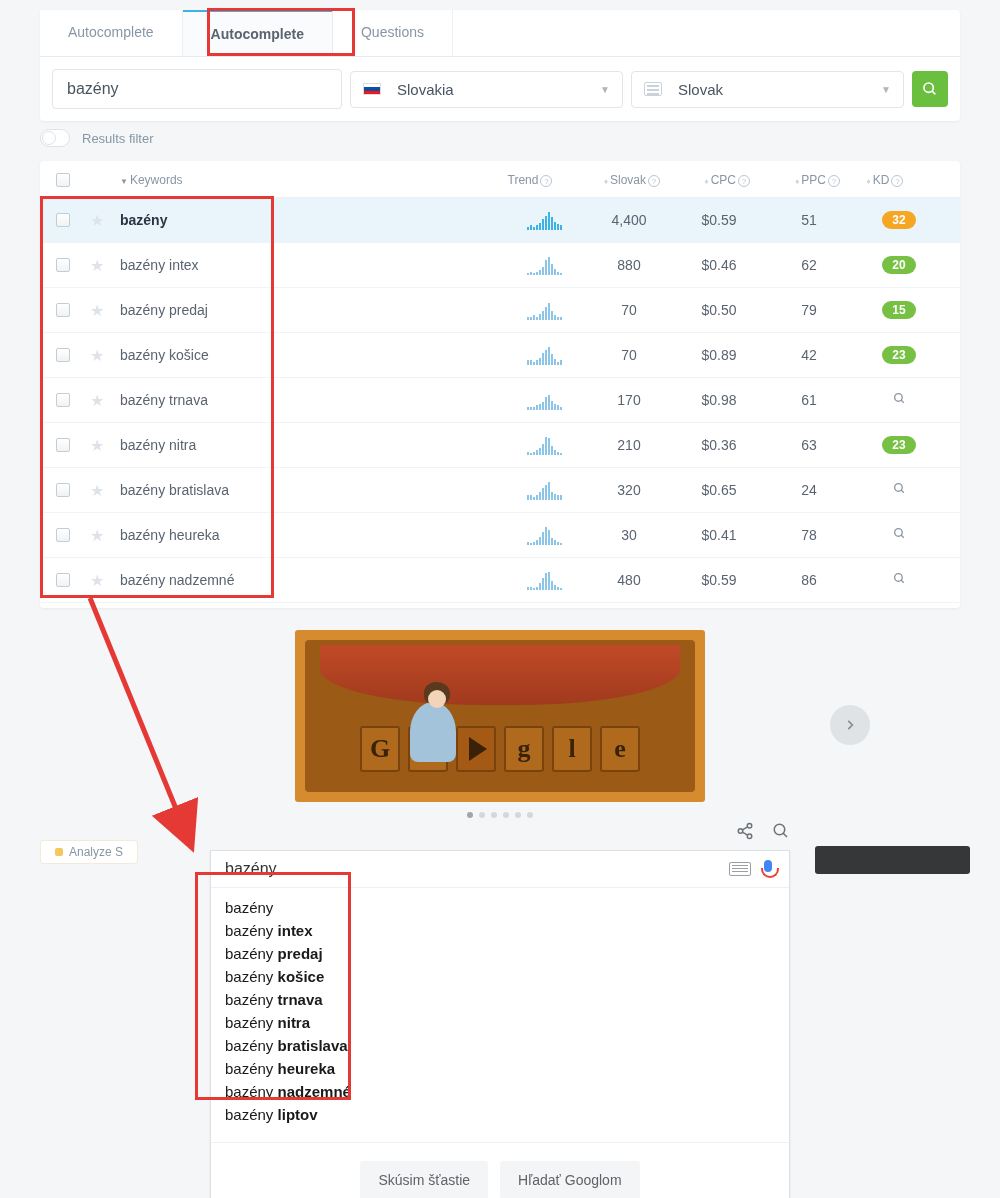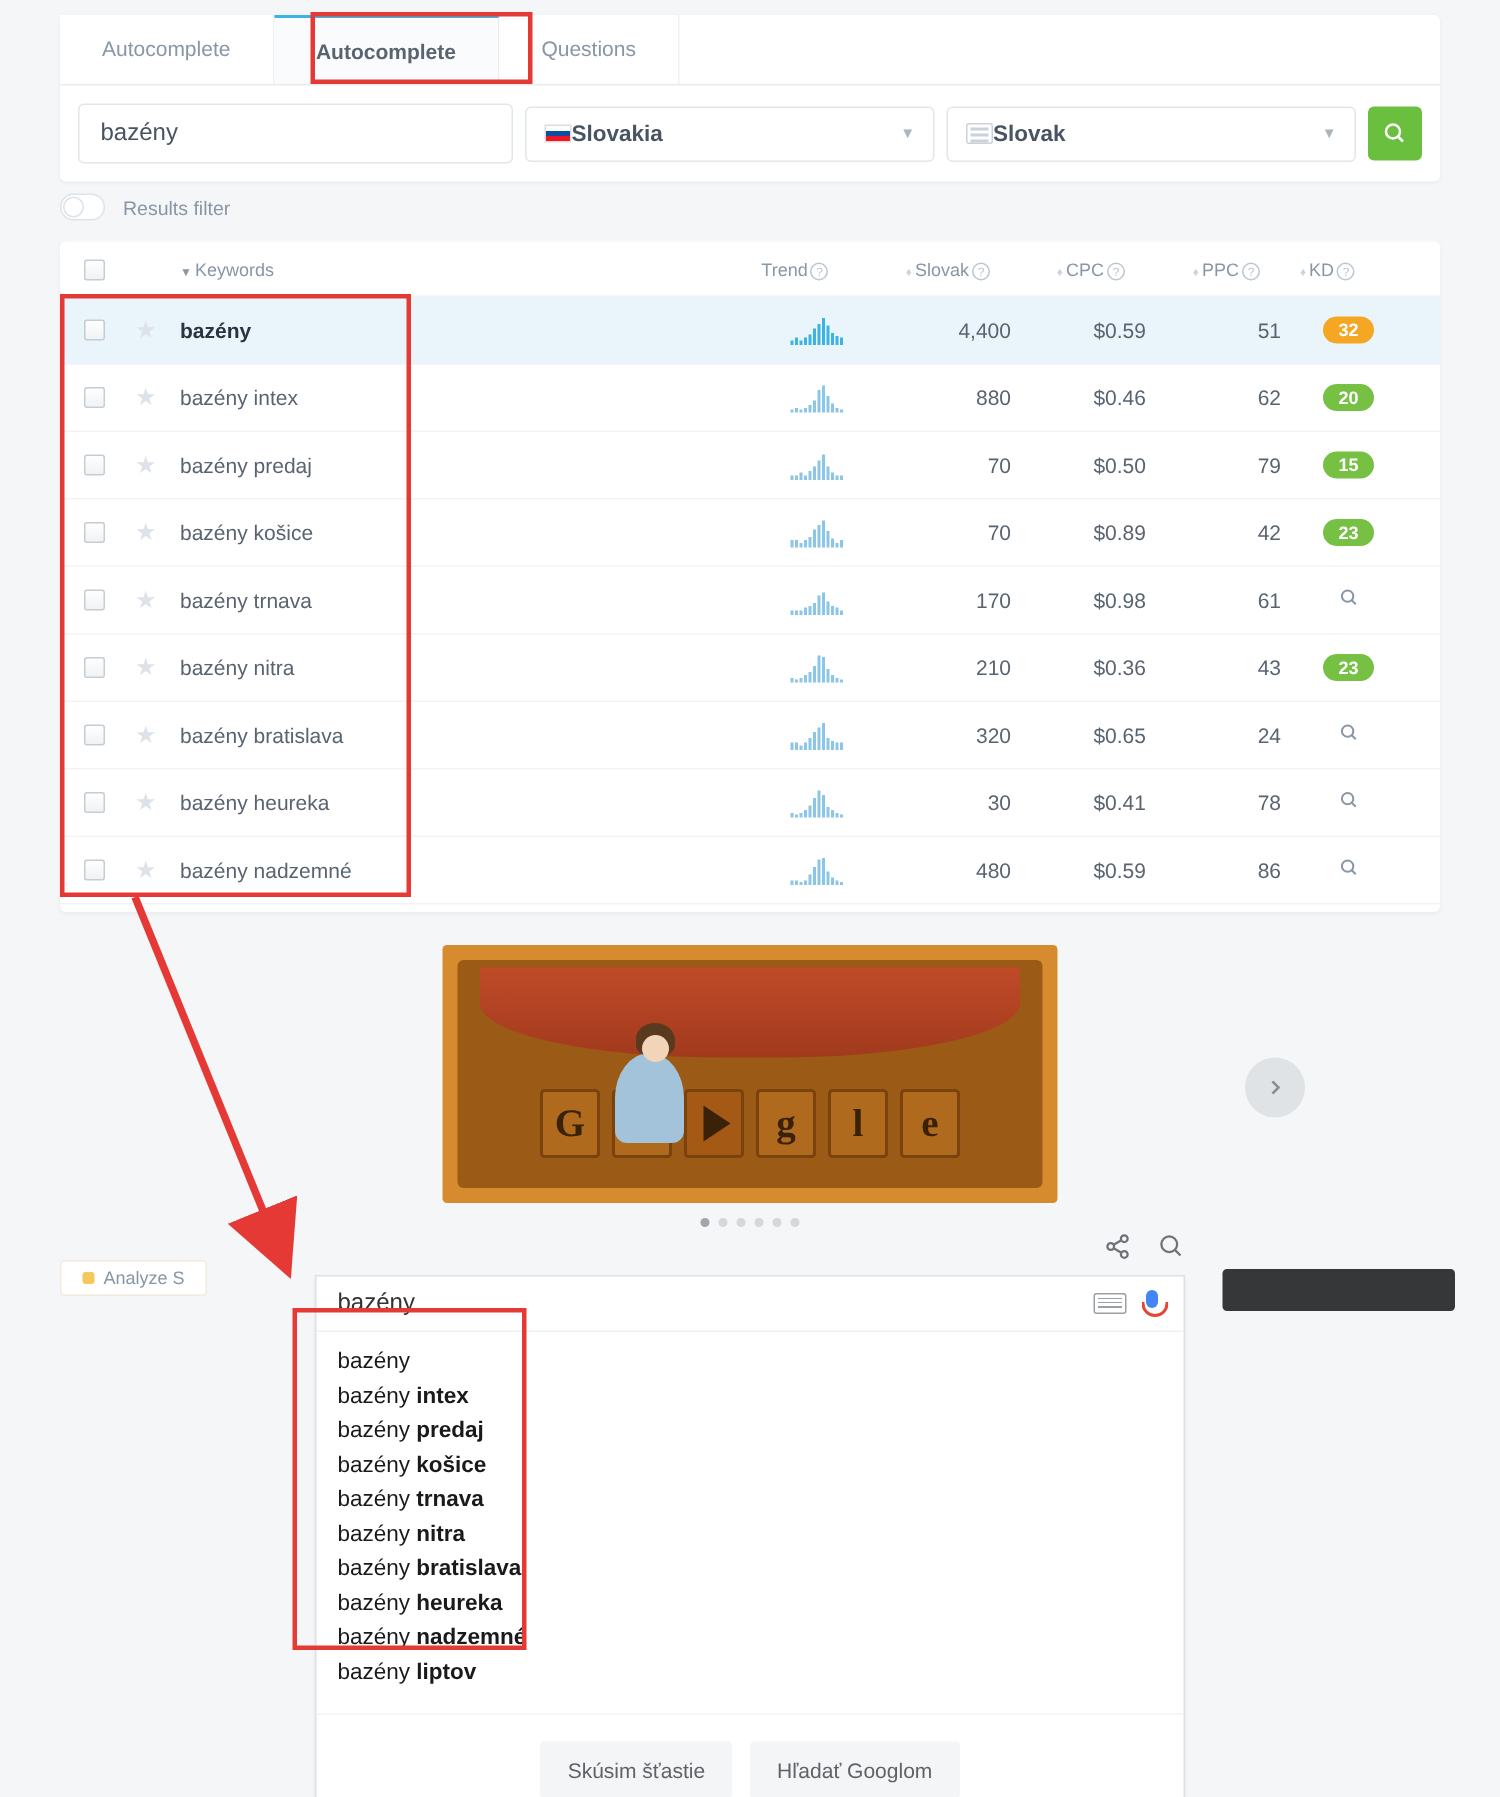--- a/index.html
+++ b/index.html
@@ -8,21 +8,21 @@
 .tabs { display: flex; border-bottom: 1px solid #e8ecef; }
 .tab { padding: 14px 28px; font-size: 14px; color: #8896a5; cursor: pointer; background: #fff; border-right: 1px solid #eef1f3; }
 .tab.active { color: #5a6470; font-weight: 600; background: #fafbfc; border-top: 2px solid #3db3e3; border-right: 1px solid #e8ecef; }
 .tab-highlight { position: absolute; border: 3px solid #e53935; pointer-events: none; z-index: 10; }
 .hl-tab { top: 8px; left: 207px; width: 148px; height: 48px; }
 .hl-keywords { top: 196px; left: 40px; width: 234px; height: 402px; }
 .hl-google { top: 872px; left: 195px; width: 156px; height: 228px; }
 
 .search-row { display: flex; padding: 12px; gap: 8px; align-items: center; }
 .kw-input { flex: 0 0 290px; border: 1px solid #e1e6eb; border-radius: 4px; padding: 10px 14px; font-size: 16px; color: #495463; }
-.sel { flex: 1; display: flex; align-items: center; gap: 0; border: 1px solid #e1e6eb; border-radius: 4px; padding: 9px 12px; cursor: pointer; position: relative; font-weight: bold; }
+.sel { flex: 1; display: flex; align-items: center; gap: 16px; border: 1px solid #e1e6eb; border-radius: 4px; padding: 9px 12px; cursor: pointer; position: relative; }
 .sel-caret { margin-left: auto; font-size: 10px; color: #adb5bd; }
 .sel-txt { font-size: 15px; color: #495463; }
 .flag { width: 18px; height: 12px; display: inline-block; background: linear-gradient(to bottom, #fff 33%, #0b4ea2 33%, #0b4ea2 66%, #ee1620 66%); border: 1px solid #ddd; }
 .lang-ico { width: 18px; height: 14px; border: 1px solid #cbd2d9; border-radius: 2px; position: relative; }
 .lang-ico::after { content:""; position:absolute; left:2px; top:2px; right:2px; height:2px; background:#cbd2d9; box-shadow:0 4px 0 #cbd2d9,0 8px 0 #cbd2d9; }
 .search-btn { width: 36px; height: 36px; background: #6bbf3f; border-radius: 4px; display: flex; align-items: center; justify-content: center; cursor: pointer; }
 .search-btn svg { stroke: #fff; fill: none; stroke-width: 2.5; }
 
 .filter-row { display: flex; align-items: center; gap: 12px; padding: 8px 0 8px 40px; }
 .toggle { width: 30px; height: 18px; background: #fff; border: 1px solid #dde3e8; border-radius: 20px; position: relative; }
@@ -50,21 +50,21 @@
 .tbody::-webkit-scrollbar-thumb { background: #d7dde3; border-radius: 5px; }
 .trow { display: flex; align-items: center; padding: 12px 16px; border-bottom: 1px solid #f1f4f6; font-size: 14px; color: #5a6470; position: relative; }
 .trow.hi { background: #eaf4fb; }
 .trow.hi::before { content:""; position:absolute; left:-1px; top:0; bottom:0; width:3px; background:#f5a623; }
 .trow.hi .kw-txt { font-weight: 700; color:#2a3442; }
 .chk { width: 14px; height: 14px; border: 1px solid #c4ccd4; border-radius: 2px; background: linear-gradient(#fff,#f0f2f4); }
 .star { color: #dde3e8; font-size: 16px; }
 .trend-spark { display:flex; align-items:flex-end; height:20px; gap:1px; justify-content:center; }
 .trend-spark span { width:2px; background:#8bc5e8; display:inline-block; }
 .trow.hi .trend-spark span { background:#3db3e3; }
-.td-search,.td-cpc,.td-ppc { text-align:right; }
+.td-search,.td-cpc,.td-ppc { text-align:center; }
 .kd-badge { display:inline-block; min-width:34px; padding:2px 8px; border-radius:10px; color:#fff; font-size:12px; font-weight:600; text-align:center; }
 .kd-orange { background:#f5a623; }
 .kd-green { background:#76c043; }
 .kd-search { color:#8896a5; }
 
 .google-box { width: 640px; margin: 22px auto 0 auto; position: relative; }
 .doodle { width:410px; height:172px; margin:0 auto; display:block; background:#d68b2e; border-radius:3px; position:relative; overflow:hidden; }
 .doodle-stage { position:absolute; inset:10px; background:#9b5a15; border-radius:4px; }
 .doodle-curtain { position:absolute; top:15px; left:25px; right:25px; height:60px; background:linear-gradient(#c04a28,#a13a1d); border-radius:0 0 45% 45%/0 0 60% 60%; }
 .doodle-letters { position:absolute; bottom:30px; left:0; right:0; display:flex; justify-content:center; gap:8px; }
@@ -310,21 +310,21 @@
             <span style="height:17.8px"></span>
             <span style="height:16.6px"></span>
             <span style="height:9.4px"></span>
             <span style="height:4.6px"></span>
             <span style="height:3.4px"></span>
             <span style="height:2.2px"></span>
           </div>
         </div>
         <div class="th-search td-search">210</div>
         <div class="th-cpc td-cpc">$0.36</div>
-        <div class="th-ppc td-ppc">43</div>
+        <div class="th-ppc td-ppc">63</div>
         <div class="th-kd" style="text-align:center"><span class="kd-badge kd-green">23</span></div>
       </div>
       <div class="trow">
         <div class="th-chk">
           <div class="chk"></div>
         </div>
         <div class="th-star"><span class="star">★</span></div>
         <div class="th-kw"><span class="kw-txt">bazény bratislava</span></div>
         <div class="th-trend">
           <div class="trend-spark">

